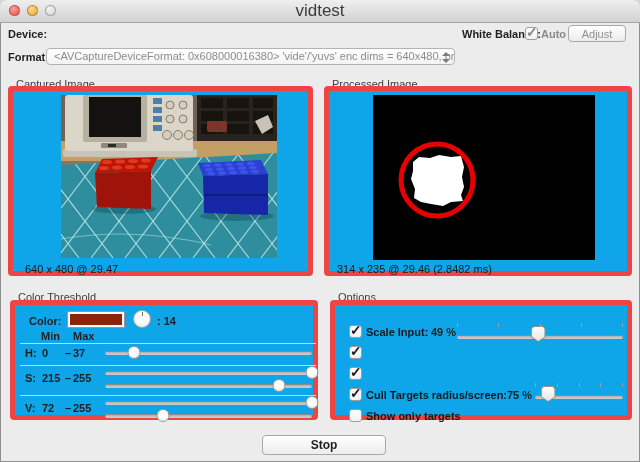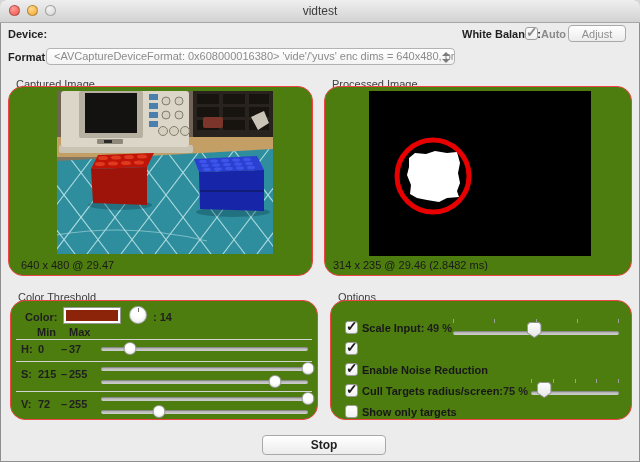--- a/index.html
+++ b/index.html
@@ -2,41 +2,41 @@
 <html><head>
 <meta charset="utf-8">
 <style>
   html,body{margin:0;padding:0;background:#d8d8d8;}
   .window{position:relative;width:640px;height:462px;background:#ececec;
     font-family:"Liberation Sans",sans-serif;border-radius:6px 6px 0 0;overflow:hidden;
     box-shadow:0 0 0 1px #8f8f8f inset;}
   
   .titlebar{position:absolute;left:0;top:0;width:640px;height:22px;
     background:linear-gradient(#efefef,#d2d2d2);border-bottom:1px solid #a6a6a6;}
-  .title{text-align:center;line-height:22px;font-size:12px;color:#3c3c3c;}
+  .title{text-align:center;line-height:22px;font-size:17px;color:#3c3c3c;}
   .lights{position:absolute;left:9px;top:5px;display:flex;gap:7px;}
   .light{width:11px;height:11px;border-radius:50%;box-sizing:border-box;border:1px solid rgba(0,0,0,.28);}
   .l-red{background:radial-gradient(circle at 35% 30%,#ff9d96,#ee544a);}
   .l-yellow{background:radial-gradient(circle at 35% 30%,#ffd98a,#f3a72e);}
   .l-gray{background:radial-gradient(circle at 35% 30%,#f4f4f4,#d4d4d4);}
   
   .abs{position:absolute;}
   .lbl{font-size:11px;font-weight:bold;color:#1f1f1f;white-space:nowrap;}
   .glabel{font-size:11px;color:#404040;white-space:nowrap;}
   .popup{background:linear-gradient(#ffffff,#f3f3f3);border:1px solid #b3b3b3;border-radius:4px;
     font-size:11px;color:#8c8c8c;line-height:15px;padding:0 20px 0 7px;white-space:nowrap;
     overflow:hidden;box-sizing:border-box;height:17px;}
   .stepper{position:absolute;right:4px;top:3px;width:9px;height:11px;}
   .stepper::before{content:"";position:absolute;left:1px;top:0;border-left:4px solid transparent;
     border-right:4px solid transparent;border-bottom:4px solid #7c7c7c;}
   .stepper::after{content:"";position:absolute;left:1px;bottom:0;border-left:4px solid transparent;
     border-right:4px solid transparent;border-top:4px solid #7c7c7c;}
   .btn{background:linear-gradient(#ffffff,#ececec);border:1px solid #a9a9a9;border-radius:4px;
     font-size:11px;text-align:center;box-sizing:border-box;color:#8f8f8f;}
-  .groupbox{background:#4d7c0f;border:1px solid #ef4444;border-radius:15px;box-sizing:border-box;}
+  .groupbox{background:#0ea5e9;border:5px solid #ef4444;border-radius:4px;box-sizing:border-box;}
   .checkbox{width:13px;height:13px;border:1px solid #9e9e9e;border-radius:3px;box-sizing:border-box;
     background:linear-gradient(#ffffff,#f1f1f1);}
   .checkbox .chk{position:absolute;left:0px;top:-4px;font-size:14px;font-weight:bold;color:#1c1c1c;}
   .checkbox.gray .chk{color:#8a8a8a;}
   .cblabel{font-size:11px;font-weight:bold;color:#181818;white-space:nowrap;}
   .graylbl{font-size:11px;color:#8a8a8a;font-weight:bold;white-space:nowrap;}
   
   .track{height:4px;background:linear-gradient(#aeaeae,#cfcfcf);border-radius:2px;
     box-shadow:inset 0 1px 1px rgba(0,0,0,.25);}
   .rthumb{position:absolute;width:13px;height:13px;border-radius:50%;top:-5px;
@@ -271,21 +271,20 @@
       <span class="pthumb" style="top: -9px; left: 49%;"></span>
     </div>
 
     <div class="abs checkbox" style="left:14px;top:41px;">
       <span class="chk">✓</span>
     </div>
 
     <div class="abs checkbox" style="left:14px;top:62px;">
       <span class="chk">✓</span>
     </div>
-    <div class="abs cblabel" style="left:31px;top:63px;">Enable Noise Reduction</div>
 
     <div class="abs checkbox" style="left:14px;top:83px;">
       <span class="chk">✓</span>
     </div>
     <div class="abs cblabel" style="left:31px;top:84px;">Cull Targets radius/screen:</div>
     <div class="abs num" style="left:172px;top:84px;">75 %</div>
     <div class="abs ticks" style="left:200px;top:78px;width:88px;">
         <i></i>
         <i></i>
         <i></i>

